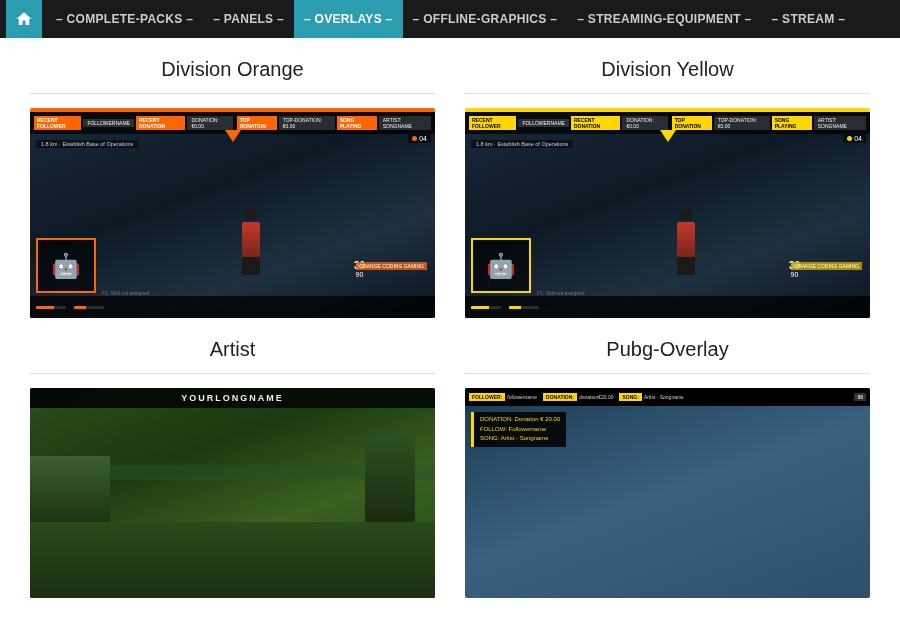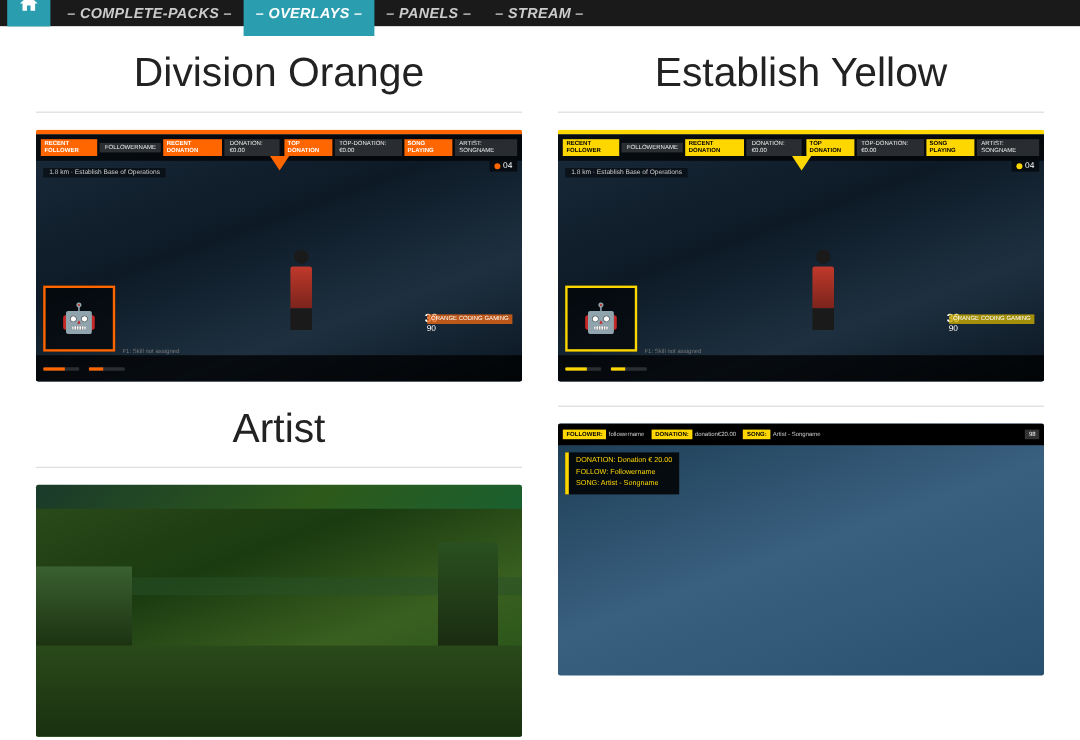--- a/index.html
+++ b/index.html
@@ -3,23 +3,22 @@
   <meta charset="utf-8">
   <style>
     * { margin: 0; padding: 0; box-sizing: border-box; }
     body { font-family: Arial, sans-serif; background: #fff; }
 
     
     nav {
       background: #1a1a1a;
       display: flex;
       align-items: flex-end;
-      height: 22px;
+      height: 38px;
       padding: 0 6px;
-      font-style: italic;
     }
     .nav-home {
       background: #2a9daf;
       width: 36px;
       height: 38px;
       display: flex;
       align-items: center;
       justify-content: center;
       margin-right: 4px;
       flex-shrink: 0;
@@ -60,21 +59,21 @@
       gap: 20px 30px;
     }
 
     .card {
       display: flex;
       flex-direction: column;
       align-items: center;
     }
 
     .card-title {
-      font-size: 34px;
+      font-size: 20px;
       font-weight: 400;
       color: #222;
       margin-bottom: 12px;
       text-align: center;
     }
 
     .card-divider {
       width: 100%;
       height: 1px;
       background: #ddd;
@@ -426,22 +425,24 @@
 <body>
 
 <nav>
   <div class="nav-home">
     <svg viewBox="0 0 24 24">
       <path d="M10 20v-6h4v6h5v-8h3L12 3 2 12h3v8z"></path>
     </svg>
   </div>
   <div class="nav-items">
     <div class="nav-item">– COMPLETE-PACKS –</div>
+    <div class="nav-item">– PANELS –</div>
     <div class="nav-item active">– OVERLAYS –</div>
-    <div class="nav-item">– PANELS –</div>
+    <div class="nav-item">– OFFLINE-GRAPHICS –</div>
+    <div class="nav-item">– STREAMING-EQUIPMENT –</div>
     <div class="nav-item">– STREAM –</div>
   </div>
 </nav>
 
 <div class="main-content">
   <div class="grid-2">
 
     <div class="card">
       <div class="card-title">Division Orange</div>
       <div class="card-divider"></div>
@@ -508,21 +509,21 @@
               <div class="stat-bar-fill">
                 <div class="stat-bar-inner-orange" style="width:40%"></div>
               </div>
             </div>
           </div>
         </div>
       </div>
     </div>
 
     <div class="card">
-      <div class="card-title">Establish Yellow</div>
+      <div class="card-title">Division Yellow</div>
       <div class="card-divider"></div>
       <div class="card-image overlay-yellow">
         <div class="game-bg">
 
           <div class="hud-bar">
             <div class="hud-section">
               <span class="hud-label-yellow">RECENT FOLLOWER</span>
               <span class="hud-value">FOLLOWERNAME</span>
             </div>
             <div class="hud-section">
@@ -583,30 +584,32 @@
             </div>
           </div>
         </div>
       </div>
     </div>
 
     <div class="card">
       <div class="card-title">Artist</div>
       <div class="card-divider"></div>
       <div class="card-image card-image-greeny">
+        <div class="greeny-title-bar">YOURLONGNAME</div>
         <div class="greeny-scene">
           <div class="walkway"></div>
           <div class="greeny-building struct1"></div>
           <div class="greeny-building struct2"></div>
           <div class="greeny-floor"></div>
         </div>
       </div>
     </div>
 
     <div class="card">
+      <div class="card-title">Pubg-Overlay</div>
       <div class="card-divider"></div>
       <div class="card-image card-image-pubg">
 
         <div class="pubg-top-bar">
           <div class="pubg-section">
             <span class="pubg-label">FOLLOWER:</span>
             <span class="pubg-value">followername</span>
           </div>
           <div class="pubg-section">
             <span class="pubg-label">DONATION:</span>

